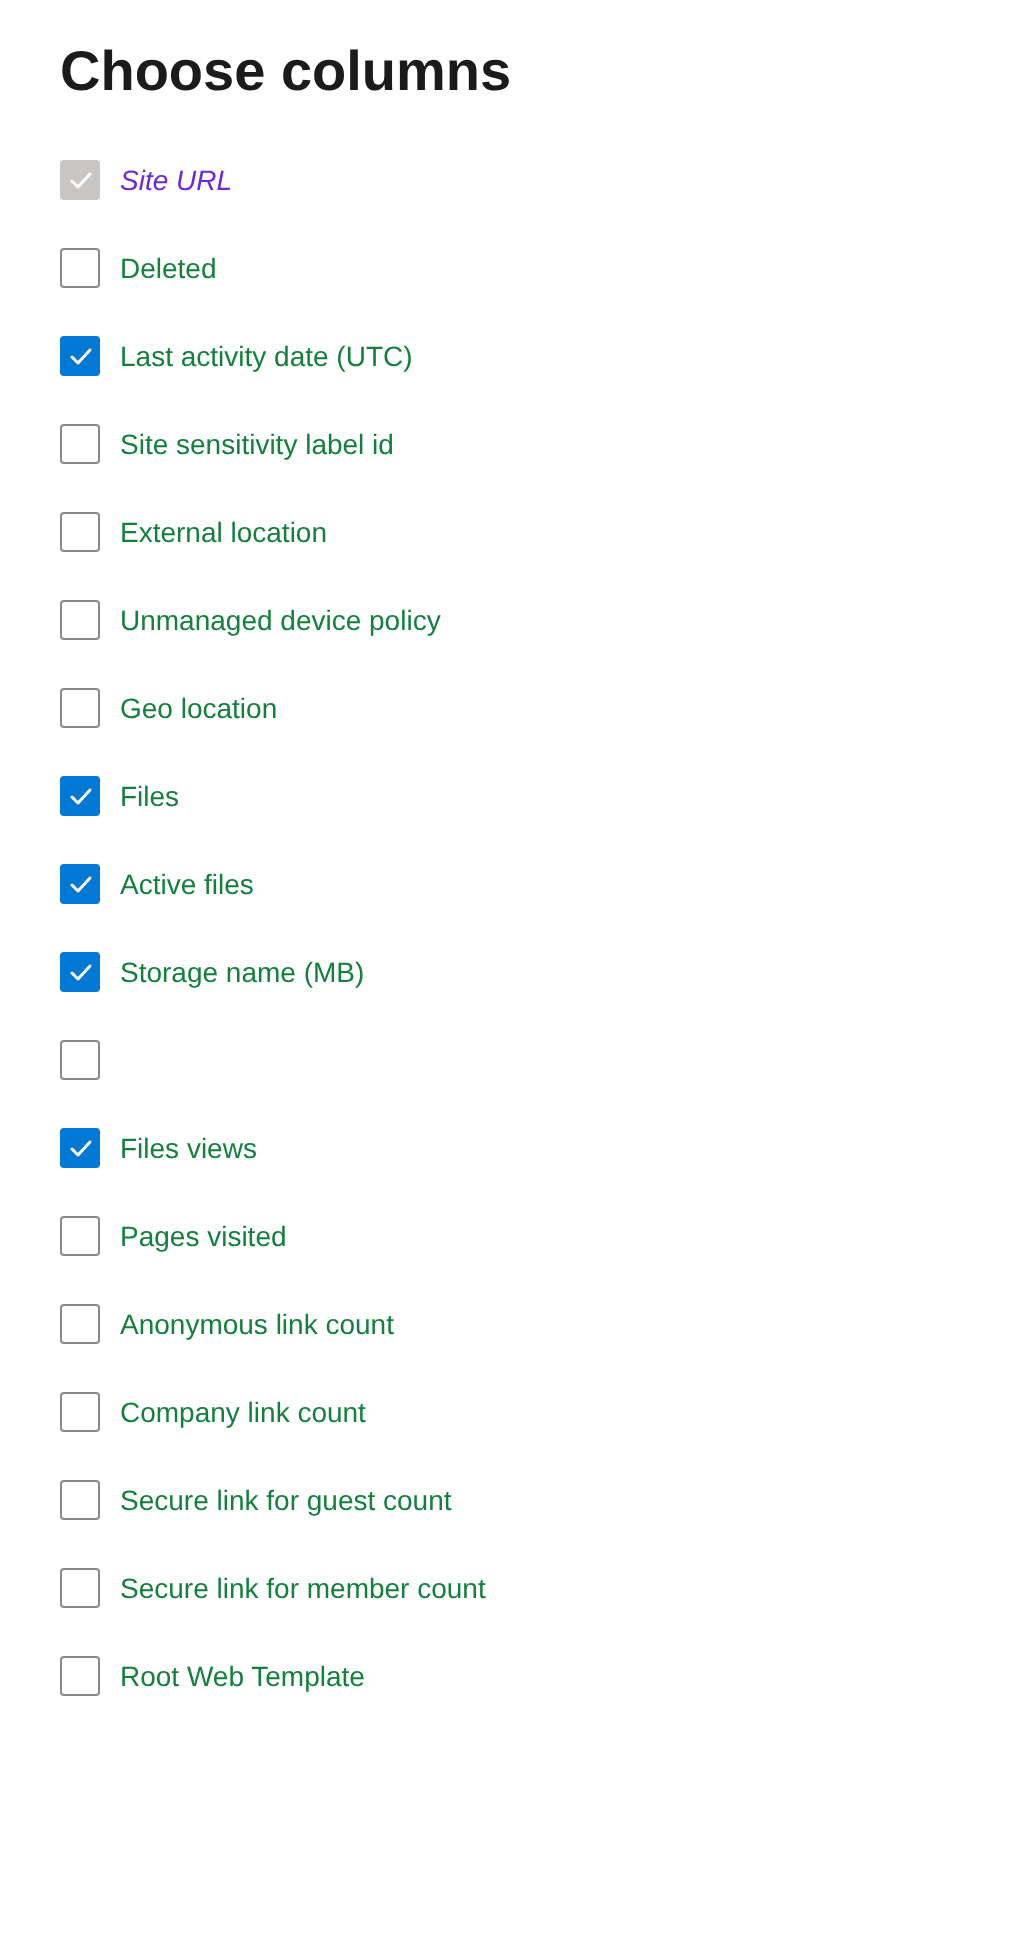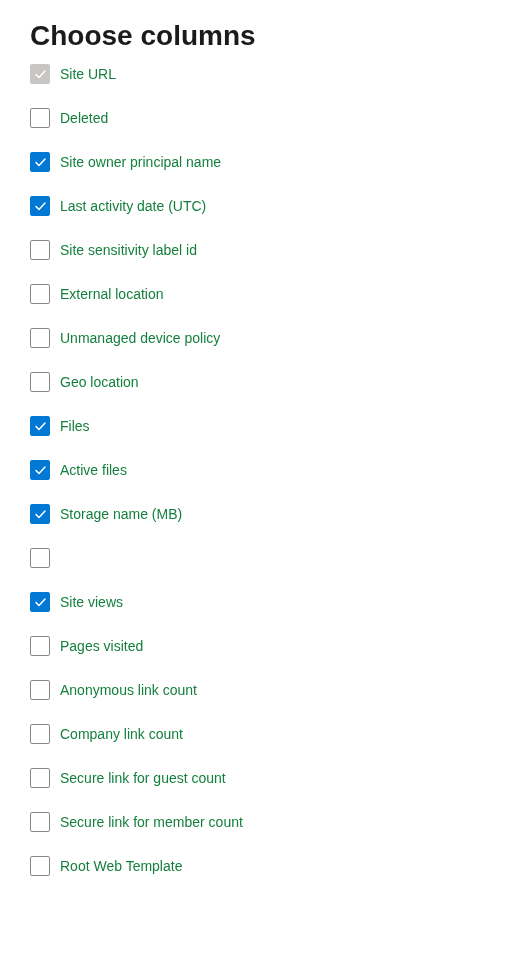--- a/index.html
+++ b/index.html
@@ -11,21 +11,21 @@
       font-family: "Segoe UI", -apple-system, BlinkMacSystemFont, sans-serif;
       background: #ffffff;
       padding: 20px 30px;
       width: 506px;
       color: #323130;
     }
     .title {
       font-size: 28px;
       font-weight: 700;
       color: #1b1b1b;
-      margin-bottom: 12px;
+      margin-bottom: 28px;
     }
     .options {
       display: flex;
       flex-direction: column;
       gap: 24px;
     }
     .option {
       display: flex;
       align-items: center;
       gap: 10px;
@@ -56,48 +56,41 @@
     }
     .checkbox.checked svg,
     .checkbox.disabled svg {
       display: block;
     }
     .label {
       font-size: 14px;
       color: #15803d;
     }
     .label.disabled {
-      color: #15803d;
+      color: #6d28d9;
+      font-style: italic;
     }
   </style>
 </head>
 <body>
 
 <h1 class="title">Choose columns</h1>
 
 <div class="options">
     <div class="option">
       <div class="checkbox checked disabled">
         <svg width="13" height="13" viewBox="0 0 13 13" fill="none">
           <path d="M11 3L5 9.5L2 6.5" stroke="white" stroke-width="1.5" stroke-linecap="round" stroke-linejoin="round"></path>
         </svg>
       </div>
       <span class="label disabled">Site URL</span>
     </div>
     <div class="option">
       <div class="checkbox"></div>
       <span class="label">Deleted</span>
-    </div>
-    <div class="option">
-      <div class="checkbox checked">
-        <svg width="13" height="13" viewBox="0 0 13 13" fill="none">
-          <path d="M11 3L5 9.5L2 6.5" stroke="white" stroke-width="1.5" stroke-linecap="round" stroke-linejoin="round"></path>
-        </svg>
-      </div>
-      <span class="label">Site owner principal name</span>
     </div>
     <div class="option">
       <div class="checkbox checked">
         <svg width="13" height="13" viewBox="0 0 13 13" fill="none">
           <path d="M11 3L5 9.5L2 6.5" stroke="white" stroke-width="1.5" stroke-linecap="round" stroke-linejoin="round"></path>
         </svg>
       </div>
       <span class="label">Last activity date (UTC)</span>
     </div>
     <div class="option">
@@ -142,21 +135,21 @@
     </div>
     <div class="option">
       <div class="checkbox"></div>
     </div>
     <div class="option">
       <div class="checkbox checked">
         <svg width="13" height="13" viewBox="0 0 13 13" fill="none">
           <path d="M11 3L5 9.5L2 6.5" stroke="white" stroke-width="1.5" stroke-linecap="round" stroke-linejoin="round"></path>
         </svg>
       </div>
-      <span class="label">Site views</span>
+      <span class="label">Files views</span>
     </div>
     <div class="option">
       <div class="checkbox"></div>
       <span class="label">Pages visited</span>
     </div>
     <div class="option">
       <div class="checkbox"></div>
       <span class="label">Anonymous link count</span>
     </div>
     <div class="option">

